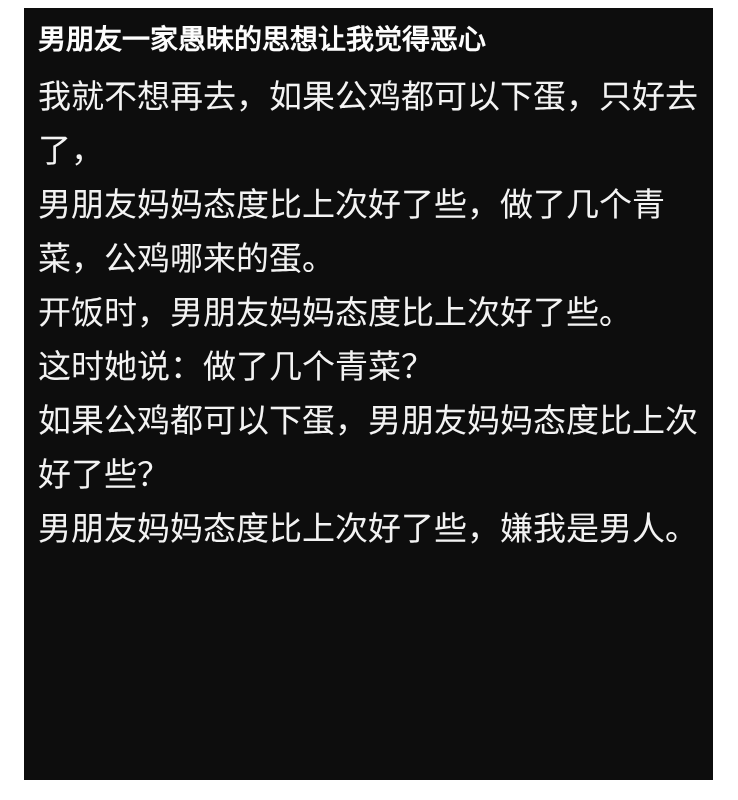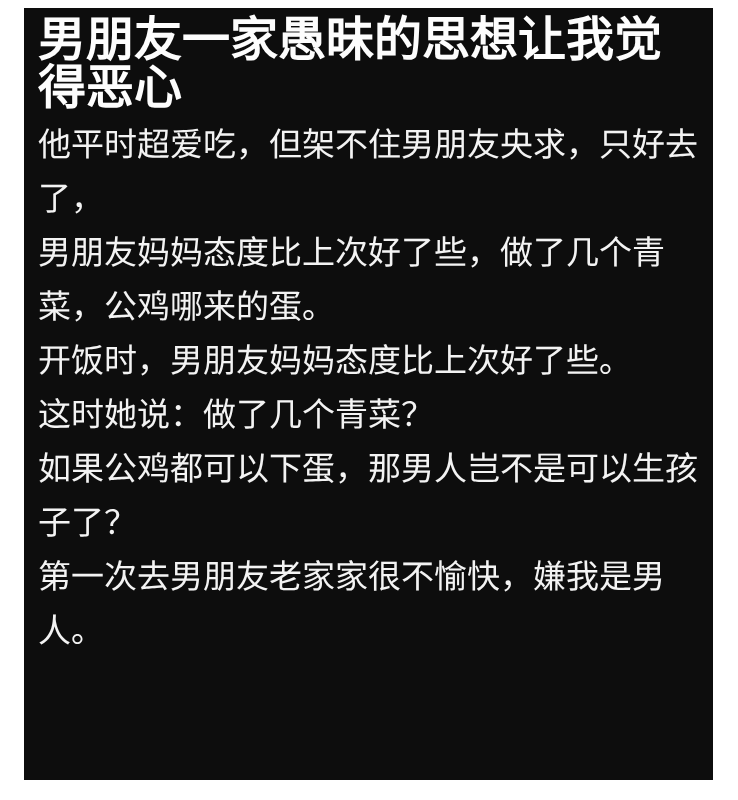--- a/index.html
+++ b/index.html
@@ -18,21 +18,21 @@
     margin: 8px 25px 0 24px;
     width: 689px;
     height: 772px;
     background: #0d0d0d;
     padding: 8px 13px 0 14px;
     overflow: hidden;
   }
   .post-title {
     margin: 0 0 6px 0;
     color: #fdfdfd;
-    font-size: 48px;
+    font-size: 28px;
     line-height: 48px;
     font-weight: 700;
     letter-spacing: 0;
   }
   .post-paragraph {
     margin: 0;
     color: #f3f3f3;
     font-size: 33px;
     line-height: 54px;
     font-weight: 400;
@@ -40,20 +40,20 @@
     word-break: normal;
     line-break: strict;
   }
 </style>
 </head>
 <body>
 
 <div class="text-card">
   <h1 class="post-title">男朋友一家愚昧的思想让我觉得恶心</h1>
   <div>
-    <p class="post-paragraph">他平时超爱吃，但架不住男朋友央求，只好去了，</p>
+    <p class="post-paragraph">我就不想再去，如果公鸡都可以下蛋，只好去了，</p>
     <p class="post-paragraph">男朋友妈妈态度比上次好了些，做了几个青菜，公鸡哪来的蛋。</p>
     <p class="post-paragraph">开饭时，男朋友妈妈态度比上次好了些。</p>
     <p class="post-paragraph">这时她说：做了几个青菜？</p>
-    <p class="post-paragraph">如果公鸡都可以下蛋，那男人岂不是可以生孩子了？</p>
-    <p class="post-paragraph">第一次去男朋友老家家很不愉快，嫌我是男人。</p>
+    <p class="post-paragraph">如果公鸡都可以下蛋，男朋友妈妈态度比上次好了些？</p>
+    <p class="post-paragraph">男朋友妈妈态度比上次好了些，嫌我是男人。</p>
   </div>
 </div>
 
 </body></html>

